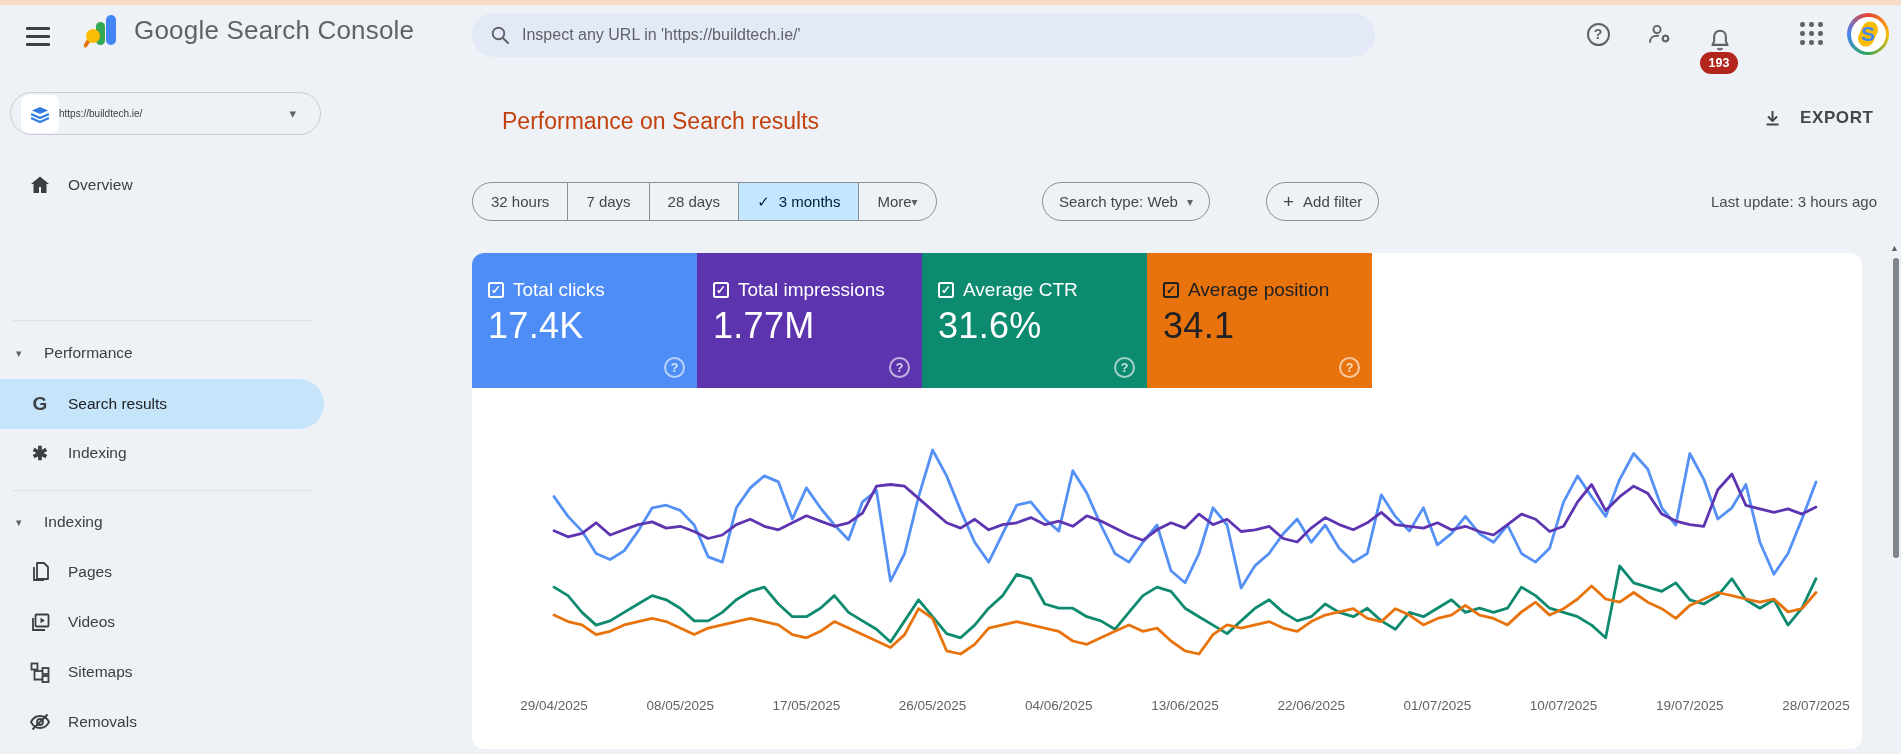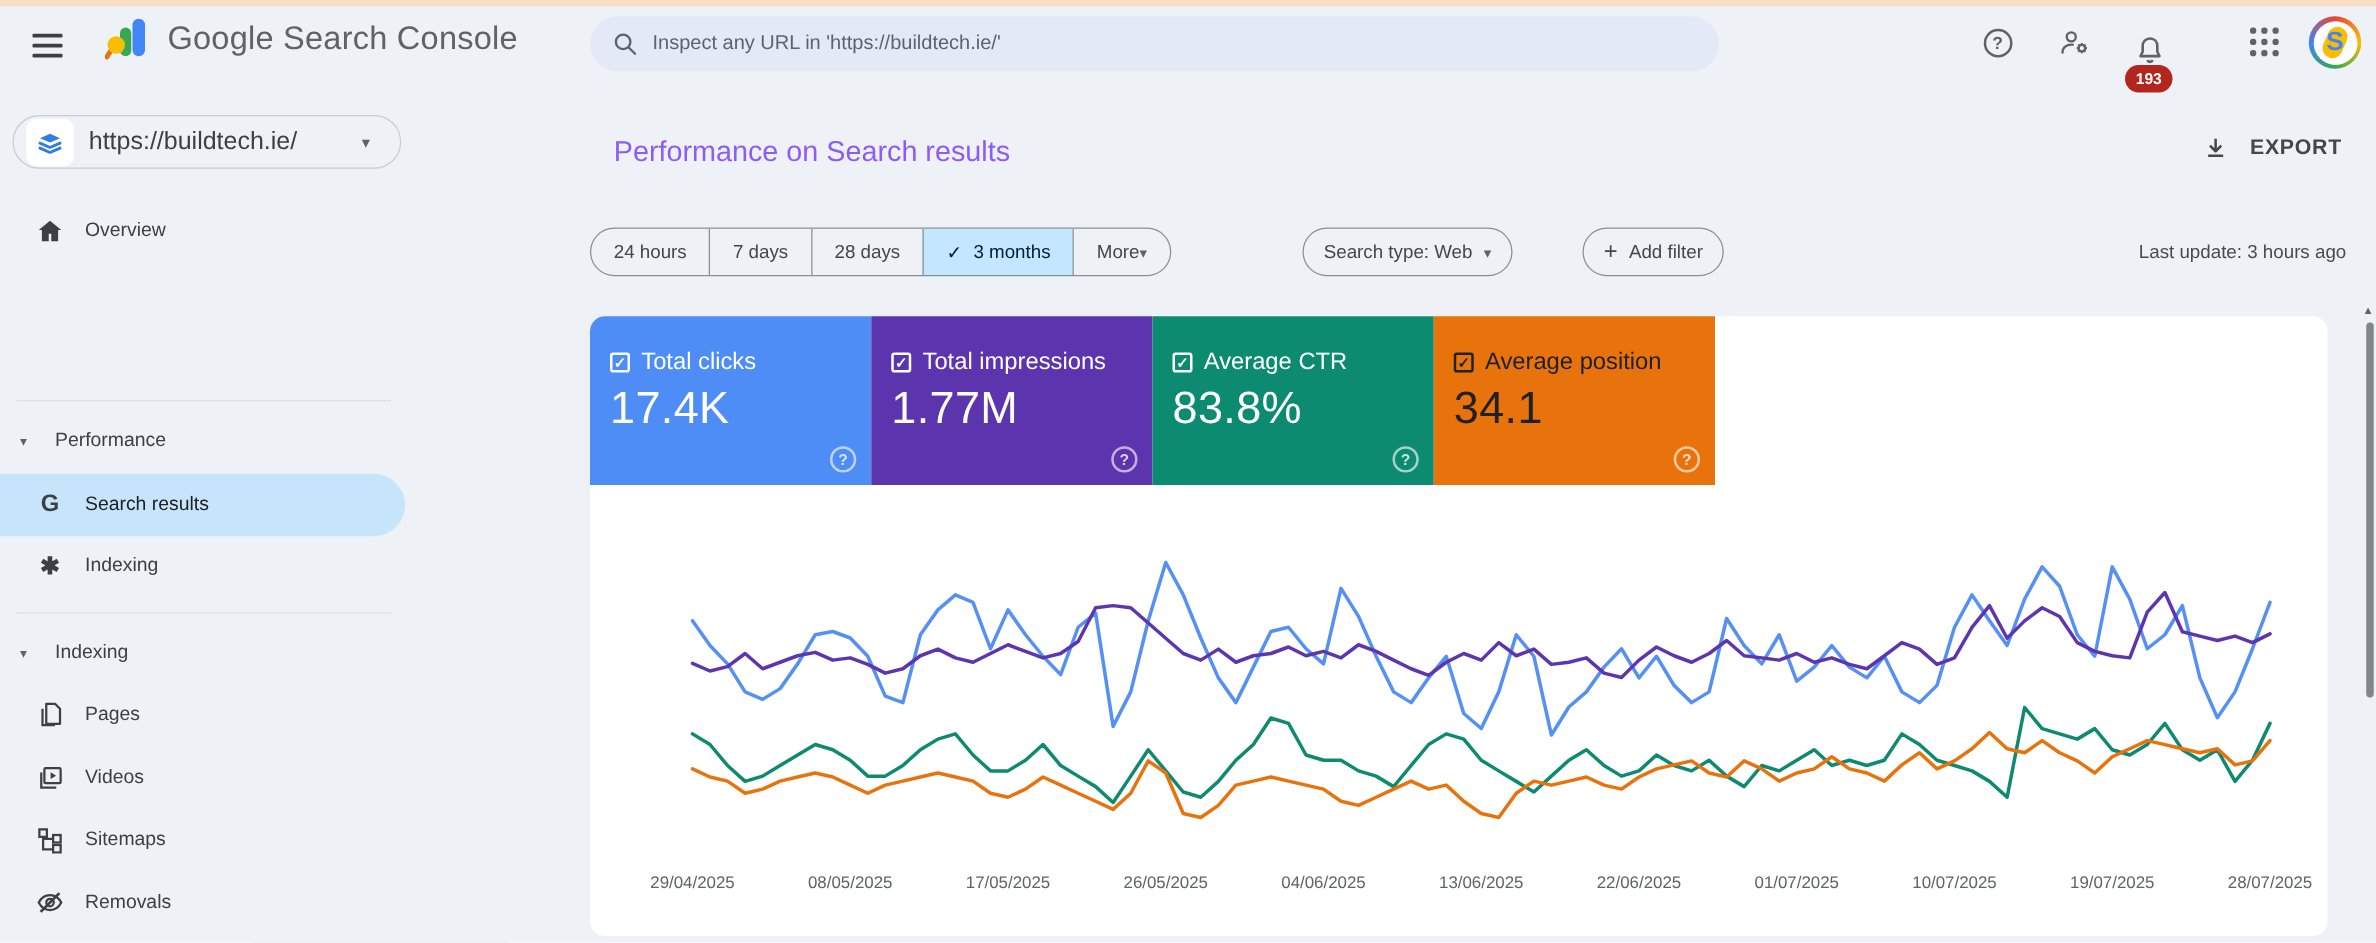--- a/index.html
+++ b/index.html
@@ -22,37 +22,37 @@
   .grid9 { display:grid; grid-template-columns:repeat(3,6px); grid-template-rows:repeat(3,6px); gap:3px; }
   .grid9 i { width:4.5px; height:4.5px; border-radius:50%; background:#5f6368; }
   .avatar { position:absolute; left:1847px; top:13px; width:42px; height:42px; border-radius:50%; background:conic-gradient(#ea4335,#fbbc04,#34a853,#4285f4,#ea4335); display:flex; align-items:center; justify-content:center; cursor:pointer; }
   .avatar-inner { width:35px; height:35px; border-radius:50%; background:#fff; position:relative; display:flex; align-items:center; justify-content:center; overflow:hidden; }
   .avatar-swoosh { position:absolute; width:16px; height:26px; background:#fbbc04; border-radius:8px; transform:rotate(24deg); }
   .avatar-s { position:relative; font-size:21px; font-weight:700; color:#4285f4; }
 
   
   .prop-pill { position:absolute; left:10px; top:92px; width:311px; height:43px; border:1px solid #c8cdd4; border-radius:22px; display:flex; align-items:center; cursor:pointer; }
   .prop-tile { width:38px; height:38px; margin-left:10px; background:#fff; border-radius:8px; display:flex; align-items:center; justify-content:center; }
-  .prop-url { margin-left:12px; font-size:20px; color:#3c4043; }
+  .prop-url { margin-left:0; font-size:10px; color:#3c4043; }
   .prop-caret { position:absolute; right:24px; font-size:13px; color:#5f6368; }
   .nav-item { position:absolute; left:0; width:324px; height:50px; display:flex; align-items:center; cursor:pointer; }
   .nav-item .ni-icon { position:absolute; left:26px; width:28px; display:flex; justify-content:center; }
   .nav-item .ni-label { position:absolute; left:68px; font-size:15.5px; color:#3c4043; }
   .nav-item.selected { background:#c6e5fb; border-radius:0 25px 25px 0; }
   .nav-item.selected .ni-label { color:#202124; }
   .new-badge { position:absolute; left:132px; background:#1a73e8; color:#fff; font-size:12px; font-weight:700; padding:2.5px 9px; border-radius:10px; }
   .sec-head { position:absolute; left:0; width:324px; height:44px; display:flex; align-items:center; cursor:pointer; }
   .sec-caret { position:absolute; left:16px; font-size:11px; color:#5f6368; }
   .sec-label { position:absolute; left:44px; font-size:15.5px; color:#3c4043; }
   .side-div { position:absolute; left:13px; width:300px; height:1px; background:#dde0e5; }
   .g-glyph { font-size:19px; font-weight:700; color:#3c4043; }
   .ast-glyph { font-size:19px; font-weight:700; color:#3c4043; }
 
   
-  .page-title { position:absolute; left:491px; top:108px; font-size:23px; color:#8b5cf6; }
+  .page-title { position:absolute; left:502px; top:108px; font-size:23px; color:#c2410c; }
   .export-btn { position:absolute; left:1763px; top:108px; display:flex; align-items:center; gap:18px; cursor:pointer; color:#444746; font-size:17px; font-weight:700; letter-spacing:.6px; }
   .seg-ctl { position:absolute; left:472px; top:182px; height:39px; border:1px solid #8a8f94; border-radius:20px; display:flex; overflow:hidden; background:transparent; }
   .seg { display:flex; align-items:center; justify-content:center; padding:0 18px; font-size:15px; color:#444746; cursor:pointer; border-left:1px solid #8a8f94; white-space:nowrap; }
   .seg:first-child { border-left:none; }
   .seg.selected { background:#c2e7ff; color:#001d35; gap:9px; }
   .seg .chk { font-size:15px; color:#001d35; }
   .chip { position:absolute; top:182px; height:39px; border:1px solid #8a8f94; border-radius:20px; display:flex; align-items:center; padding:0 16px; gap:9px; font-size:15px; color:#444746; cursor:pointer; white-space:nowrap; }
   .caret-dn { font-size:12px; color:#5f6368; }
   .plus { font-size:19px; font-weight:400; color:#444746; }
   .last-update { position:absolute; top:193px; right:24px; font-size:15px; color:#474b4f; }
@@ -251,21 +251,21 @@
       <svg class="ic" width="19" height="19" viewBox="0 0 19 19" fill="none" stroke="#444746" stroke-width="2">
         <line x1="9.5" y1="2" x2="9.5" y2="11"></line>
           <path d="M5 7.5 9.5 12 14 7.5" fill="none" stroke-linejoin="round"></path>
           <line x1="3.5" y1="15.5" x2="15.5" y2="15.5"></line>
       </svg>
     </span>
     <span>EXPORT</span>
   </div>
 
   <div class="seg-ctl">
-    <div class="seg">24 hours</div>
+    <div class="seg">32 hours</div>
     <div class="seg">7 days</div>
     <div class="seg">28 days</div>
     <div class="seg selected">
       <span class="chk">✓</span>
       <span>3 months</span>
     </div>
     <div class="seg" style="">
       <span>More</span>
       <span class="caret-dn">▾</span>
     </div>
@@ -297,21 +297,21 @@
           <span class="tile-label">Total impressions</span>
         </div>
         <div class="tile-value">1.77M</div>
         <div class="tile-q">?</div>
       </div>
       <div class="tile" style="background: rgb(12, 139, 112); color: rgb(255, 255, 255);">
         <div class="tile-head">
           <span class="cbx" style="border-color: rgb(255, 255, 255); color: rgb(255, 255, 255);">✓</span>
           <span class="tile-label">Average CTR</span>
         </div>
-        <div class="tile-value">83.8%</div>
+        <div class="tile-value">31.6%</div>
         <div class="tile-q">?</div>
       </div>
       <div class="tile" style="background: rgb(232, 115, 12); color: rgb(32, 33, 36);">
         <div class="tile-head">
           <span class="cbx" style="border-color: rgb(32, 33, 36); color: rgb(32, 33, 36);">✓</span>
           <span class="tile-label">Average position</span>
         </div>
         <div class="tile-value">34.1</div>
         <div class="tile-q">?</div>
       </div>

